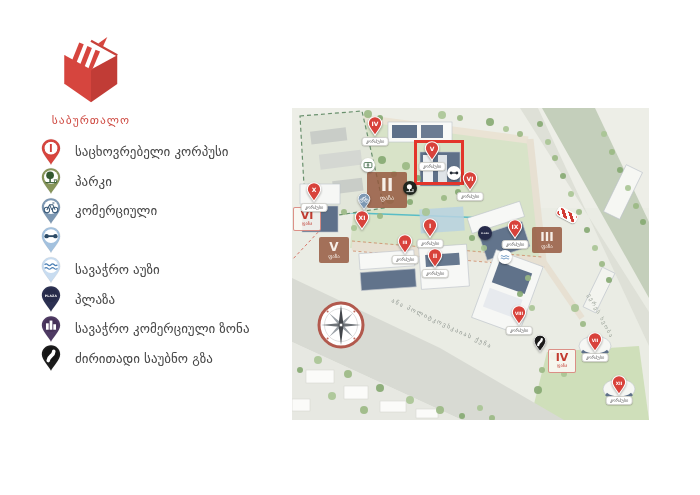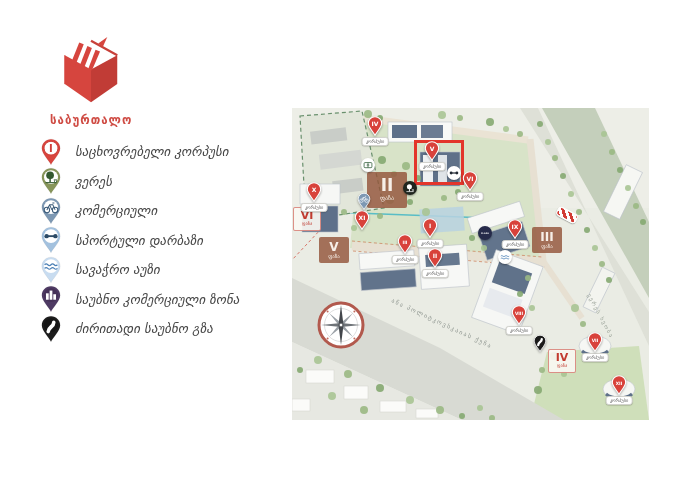--- a/index.html
+++ b/index.html
@@ -1,27 +1,27 @@
 <!DOCTYPE html>
 <html><head>
 <meta charset="utf-8">
 <style>
   html,body{margin:0;padding:0;}
   body{font-family:"DejaVu Sans",sans-serif;background:#ffffff;}
   .canvas{position:relative;width:700px;height:495px;background:#ffffff;overflow:hidden;}
 
   
   .brand{position:absolute;left:50px;top:28px;width:82px;text-align:center;cursor:pointer;}
-  .brand-title{margin-top:5px;font-size:11.5px;font-weight:700;letter-spacing:1px;color:#cf4b43;white-space:nowrap;}
+  .brand-title{margin-top:5px;font-size:11.5px;font-weight:400;letter-spacing:1px;color:#cf4b43;white-space:nowrap;}
 
   
   .legend{position:absolute;left:40px;top:137px;}
   .legend-row{display:flex;align-items:center;height:29.5px;gap:13px;cursor:pointer;}
   .legend-row .picon{width:22px;display:flex;justify-content:center;}
-  .legend-label{font-size:13px;color:#474747;white-space:nowrap;font-style:italic;}
+  .legend-label{font-size:13px;color:#474747;white-space:nowrap;}
 
   
   .map{position:absolute;left:292px;top:108px;width:357px;height:312px;background:#eaece4;}
   .map-bg{position:absolute;left:0;top:0;}
   svg text{font-family:"DejaVu Sans",sans-serif;}
 
   .highlight{position:absolute;border:3px solid #e3352b;box-sizing:border-box;}
 
   .bpin{position:absolute;transform:translate(-50%,-60%);z-index:5;}
   .bpin svg{filter:drop-shadow(0 1px 1px rgba(0,0,0,.35));display:block;}
@@ -93,21 +93,21 @@
             <g transform="translate(2,0.8)">
               <circle cx="9" cy="8" r="4.2" fill="#33582f"></circle>
               <rect x="8.2" y="11" width="1.6" height="4.5" fill="#33582f"></rect>
               <path d="M4 16 h12" stroke="#33582f" stroke-width="1.2"></path>
               <rect x="13" y="12.5" width="3.5" height="1" fill="#33582f"></rect>
               <rect x="13.3" y="13.5" width="0.8" height="2" fill="#33582f"></rect>
               <rect x="15.6" y="13.5" width="0.8" height="2" fill="#33582f"></rect>
             </g>
           </svg>
         </span>
-        <span class="legend-label">ვერეს</span>
+        <span class="legend-label">პარკი</span>
       </div>
       <div class="legend-row">
         <span class="picon">
           <svg width="22" height="28" viewBox="0 0 24 30">
             <path d="M12 29 C10.5 25 2 17.5 2 11 C2 5.4 6.4 1 12 1 C17.6 1 22 5.4 22 11 C22 17.5 13.5 25 12 29 Z" fill="#7d98b3" stroke="rgba(0,0,0,0.12)" stroke-width="0.5"></path>
             <circle cx="12" cy="10.8" r="7.6" fill="#ffffff"></circle>
             <g transform="translate(2,0.8)">
               <circle cx="5.5" cy="13" r="3" fill="none" stroke="#3a5a78" stroke-width="1.1"></circle>
               <circle cx="14.5" cy="13" r="3" fill="none" stroke="#3a5a78" stroke-width="1.1"></circle>
               <path d="M5.5 13 L8.5 7.5 H12 L14.5 13 M8.5 7.5 L11 13 M11.5 5.5 h2.2" fill="none" stroke="#3a5a78" stroke-width="1.1"></path>
@@ -121,48 +121,59 @@
           <svg width="22" height="28" viewBox="0 0 24 30">
             <path d="M12 29 C10.5 25 2 17.5 2 11 C2 5.4 6.4 1 12 1 C17.6 1 22 5.4 22 11 C22 17.5 13.5 25 12 29 Z" fill="#a3c1de" stroke="rgba(0,0,0,0.12)" stroke-width="0.5"></path>
             <circle cx="12" cy="10.8" r="7.6" fill="#ffffff"></circle>
             <g transform="translate(2,0.8)">
               <circle cx="5.2" cy="10" r="2.4" fill="#2c4a66"></circle>
               <circle cx="14.8" cy="10" r="2.4" fill="#2c4a66"></circle>
               <rect x="6.5" y="9" width="7" height="2" fill="#2c4a66"></rect>
             </g>
           </svg>
         </span>
-        <span class="legend-label">სპორტული დარბაზი</span>
       </div>
       <div class="legend-row">
         <span class="picon">
           <svg width="22" height="28" viewBox="0 0 24 30">
             <path d="M12 29 C10.5 25 2 17.5 2 11 C2 5.4 6.4 1 12 1 C17.6 1 22 5.4 22 11 C22 17.5 13.5 25 12 29 Z" fill="#c8dcf0" stroke="rgba(0,0,0,0.12)" stroke-width="0.5"></path>
             <circle cx="12" cy="10.8" r="7.6" fill="#ffffff"></circle>
             <g transform="translate(2,0.8)">
               <path d="M3 8.5 q1.7 -1.8 3.5 0 t3.5 0 t3.5 0 t3.5 0" fill="none" stroke="#4a7fb5" stroke-width="1.3"></path>
               <path d="M3 12.5 q1.7 -1.8 3.5 0 t3.5 0 t3.5 0 t3.5 0" fill="none" stroke="#4a7fb5" stroke-width="1.3"></path>
             </g>
           </svg>
         </span>
         <span class="legend-label">სავაჭრო აუზი</span>
+      </div>
+      <div class="legend-row">
+        <span class="picon">
+          <svg width="22" height="28" viewBox="0 0 24 30">
+            <path d="M12 29 C10.5 25 2 17.5 2 11 C2 5.4 6.4 1 12 1 C17.6 1 22 5.4 22 11 C22 17.5 13.5 25 12 29 Z" fill="#2c3152" stroke="rgba(0,0,0,0.12)" stroke-width="0.5"></path>
+            <circle cx="12" cy="10.8" r="7.6" fill="#262b4a"></circle>
+            <g transform="translate(2,0.8)">
+              <text x="10" y="11.6" font-size="3.4" text-anchor="middle" font-weight="bold" letter-spacing="0.2" fill="#ffffff">PLAZA</text>
+            </g>
+          </svg>
+        </span>
+        <span class="legend-label">პლაზა</span>
       </div>
       <div class="legend-row">
         <span class="picon">
           <svg width="22" height="28" viewBox="0 0 24 30">
             <path d="M12 29 C10.5 25 2 17.5 2 11 C2 5.4 6.4 1 12 1 C17.6 1 22 5.4 22 11 C22 17.5 13.5 25 12 29 Z" fill="#4e3a63" stroke="rgba(0,0,0,0.12)" stroke-width="0.5"></path>
             <circle cx="12" cy="10.8" r="7.6" fill="#453158"></circle>
             <g transform="translate(2,0.8)">
               <rect x="4.5" y="8" width="3" height="7" fill="#ffffff"></rect>
               <rect x="8.5" y="5" width="3" height="10" fill="#ffffff"></rect>
               <rect x="12.5" y="9" width="3" height="6" fill="#ffffff"></rect>
             </g>
           </svg>
         </span>
-        <span class="legend-label">საუბნო კომერციული ზონა</span>
+        <span class="legend-label">სავაჭრო კომერციული ზონა</span>
       </div>
       <div class="legend-row">
         <span class="picon">
           <svg width="22" height="28" viewBox="0 0 24 30">
             <path d="M12 29 C10.5 25 2 17.5 2 11 C2 5.4 6.4 1 12 1 C17.6 1 22 5.4 22 11 C22 17.5 13.5 25 12 29 Z" fill="#1c1c1c" stroke="rgba(0,0,0,0.12)" stroke-width="0.5"></path>
             <circle cx="12" cy="10.8" r="7.6" fill="#151515"></circle>
             <g transform="translate(2,0.8)">
               <path d="M7 17 C7 12 13 12 13 7" stroke="#ffffff" stroke-width="4" fill="none" stroke-linecap="round"></path>
               <path d="M7 17 C7 12 13 12 13 7" stroke="#fff" stroke-width="0.7" stroke-dasharray="1.6 1.4" fill="none"></path>
             </g>

